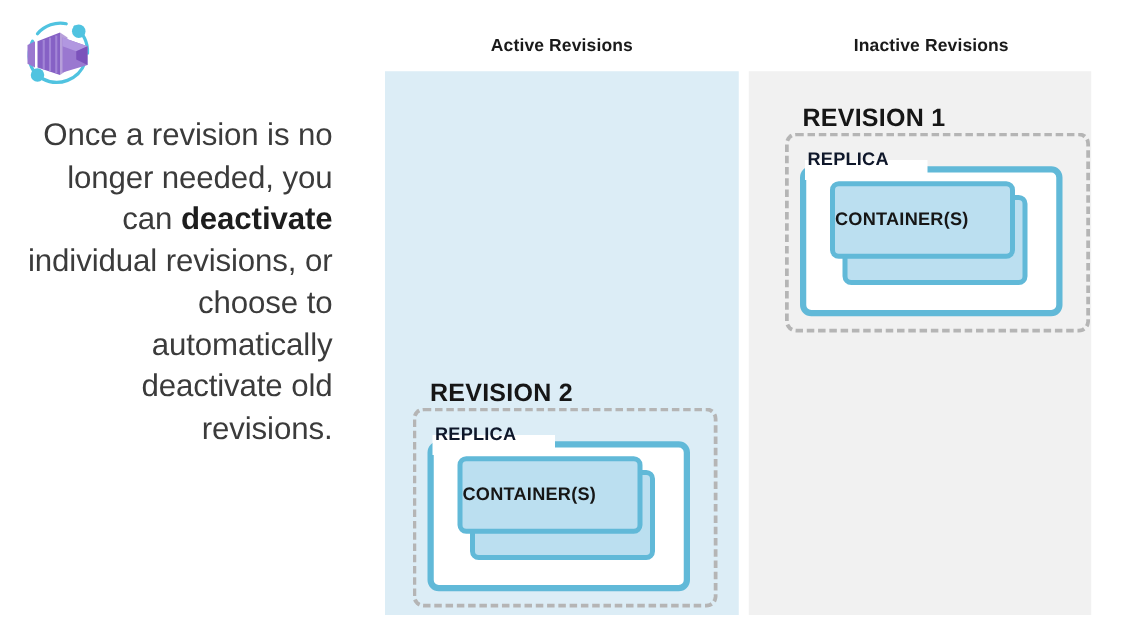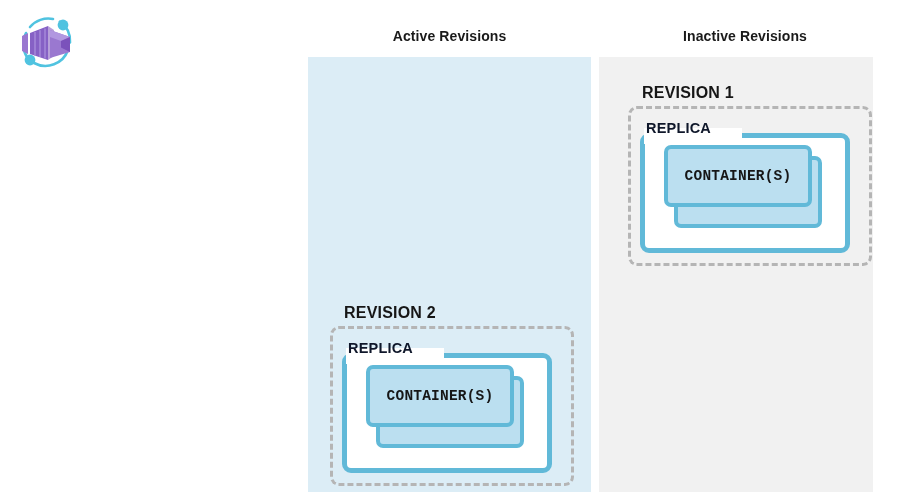--- a/index.html
+++ b/index.html
@@ -80,21 +80,21 @@
   }
 
   
   .revision-group {
     position: absolute;
   }
   .revision-label {
     position: absolute;
     top: 0;
     left: 14px;
-    font-size: 16px;
+    font-size: 20px;
     font-weight: 700;
     color: #161616;
     letter-spacing: 0.2px;
     white-space: nowrap;
   }
   .revision-dashed {
     position: absolute;
     top: 22px;
     left: 0;
     right: 0;
@@ -137,22 +137,21 @@
     border-radius: 7px;
     box-sizing: border-box;
   }
   .container-box.back {
     z-index: 5;
   }
   .container-box.front {
     z-index: 6;
     display: flex;
     align-items: center;
-    justify-content: center;
-    font-family: Liberation Mono, monospace;
+    justify-content: flex-start;
   }
   .container-label {
     font-size: 14.5px;
     font-weight: 700;
     color: #161616;
     letter-spacing: 0.2px;
     white-space: nowrap;
   }
 
   
@@ -195,20 +194,23 @@
       <path d="M21 19 L21 42.5" stroke="#a98ddb" stroke-width="1.7" opacity="0.8"></path>
       <path d="M26 17.2 L26 44" stroke="#a98ddb" stroke-width="1.7" opacity="0.8"></path>
       <path d="M31 15.4 L31 45.5" stroke="#a98ddb" stroke-width="1.7" opacity="0.8"></path>
 
       <path d="M36 17 L56 24 L56 39 L36 45 Z" fill="#9a78d0"></path>
       <path d="M36 17 L56 24 L47 28 L36 24 Z" fill="#b197e0"></path>
       <path d="M56 24 L56 39 L47 34.5 L47 28 Z" fill="#7b52bb"></path>
     </svg>
   </div>
 
+  <div id="description-text">
+    <span>Once a revision is no longer needed, you can </span><b>deactivate</b><span> individual revisions, or choose to automatically deactivate old revisions.</span>
+  </div>
 
 </div>
 
 <div class="column-heading" id="heading-active">Active Revisions</div>
 
 <div class="column-heading" id="heading-inactive">Inactive Revisions</div>
 
 <div class="panel" id="panel-active"></div>
 
 <div class="panel" id="panel-inactive"></div>

